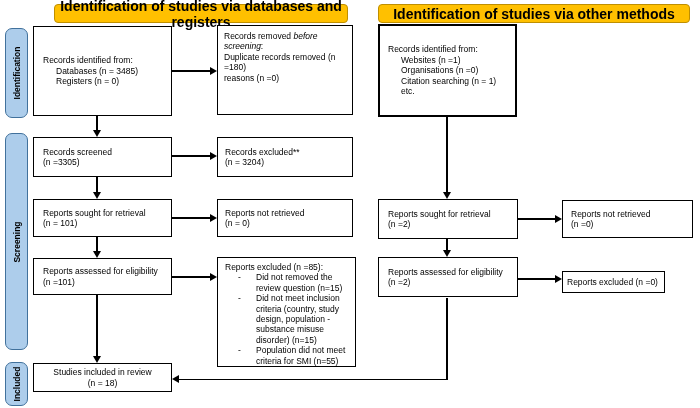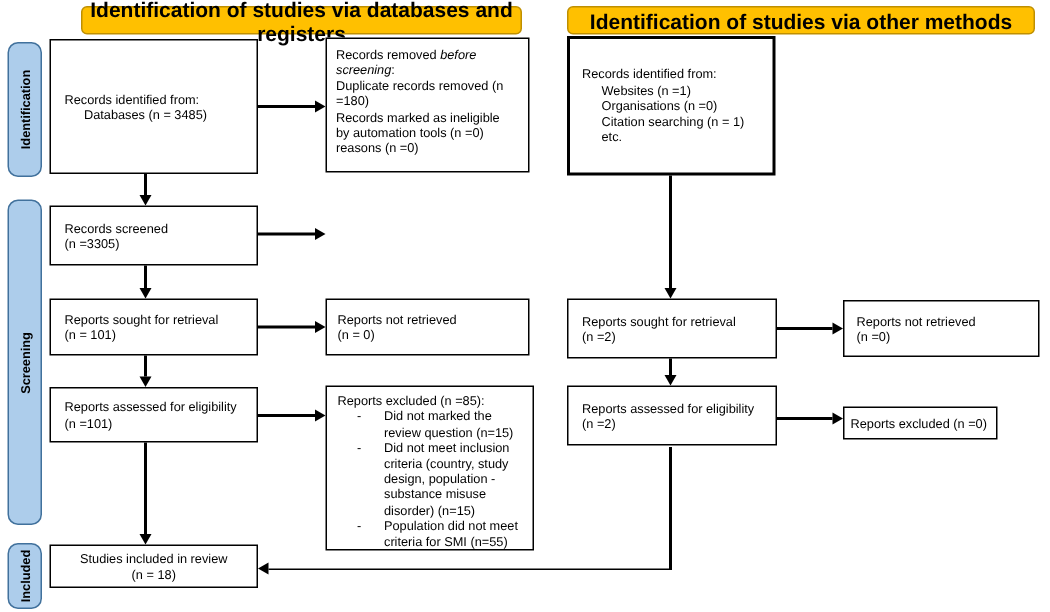--- a/index.html
+++ b/index.html
@@ -47,43 +47,44 @@
   <div class="sb" style="left:5px;top:133px;width:23px;height:217px;">
     <span>Screening</span>
   </div>
   <div class="sb" style="left:5px;top:362px;width:23px;height:44px;">
     <span>Included</span>
   </div>
 
   <div class="box" style="left:33px;top:26px;width:139px;height:90px;">
     <div>Records identified from:</div>
     <div class="ind">Databases (n = 3485)</div>
+    <div class="ind">Registers (n = 0)</div>
   </div>
 
   <div class="box tp" style="left:217px;top:25px;width:136px;height:90px;padding:5px 2px 0 6px;">
     <div><span>Records removed </span><i>before</i></div>
     <div><i>screening</i><span>:</span></div>
     <div class="ind2">
       <div>Duplicate records removed (n</div>
       <div>=180)</div>
-    </div>
-    <div class="ind2">
-      <div>Records marked as ineligible</div>
-      <div>by automation tools (n =0)</div>
     </div>
     <div class="ind2">
       <div>reasons (n =0)</div>
     </div>
   </div>
 
   <div class="box" style="left:33px;top:137px;width:139px;height:40px;">
     <div>Records screened</div>
     <div>(n =3305)</div>
   </div>
 
+  <div class="box" style="left:217px;top:137px;width:136px;height:40px;padding-left:7px;">
+    <div>Records excluded**</div>
+    <div>(n = 3204)</div>
+  </div>
 
   <div class="box" style="left:33px;top:199px;width:139px;height:38px;">
     <div>Reports sought for retrieval</div>
     <div>(n = 101)</div>
   </div>
 
   <div class="box" style="left:217px;top:199px;width:136px;height:38px;padding-left:7px;">
     <div>Reports not retrieved</div>
     <div>(n = 0)</div>
   </div>
@@ -91,21 +92,21 @@
   <div class="box" style="left:33px;top:258px;width:139px;height:37px;">
     <div>Reports assessed for eligibility</div>
     <div>(n =101)</div>
   </div>
 
   <div class="box tp" style="left:217px;top:257px;width:139px;height:110px;padding:4px 2px 0 7px;">
     <div>Reports excluded (n =85):</div>
     <div class="brow">
       <div class="bdash">-</div>
       <div class="btxt">
-        <div>Did not marked the</div>
+        <div>Did not removed the</div>
         <div>review question (n=15)</div>
       </div>
     </div>
     <div class="brow">
       <div class="bdash">-</div>
       <div class="btxt">
         <div>Did not meet inclusion</div>
         <div>criteria (country, study</div>
         <div>design, population -</div>
         <div>substance misuse</div>

